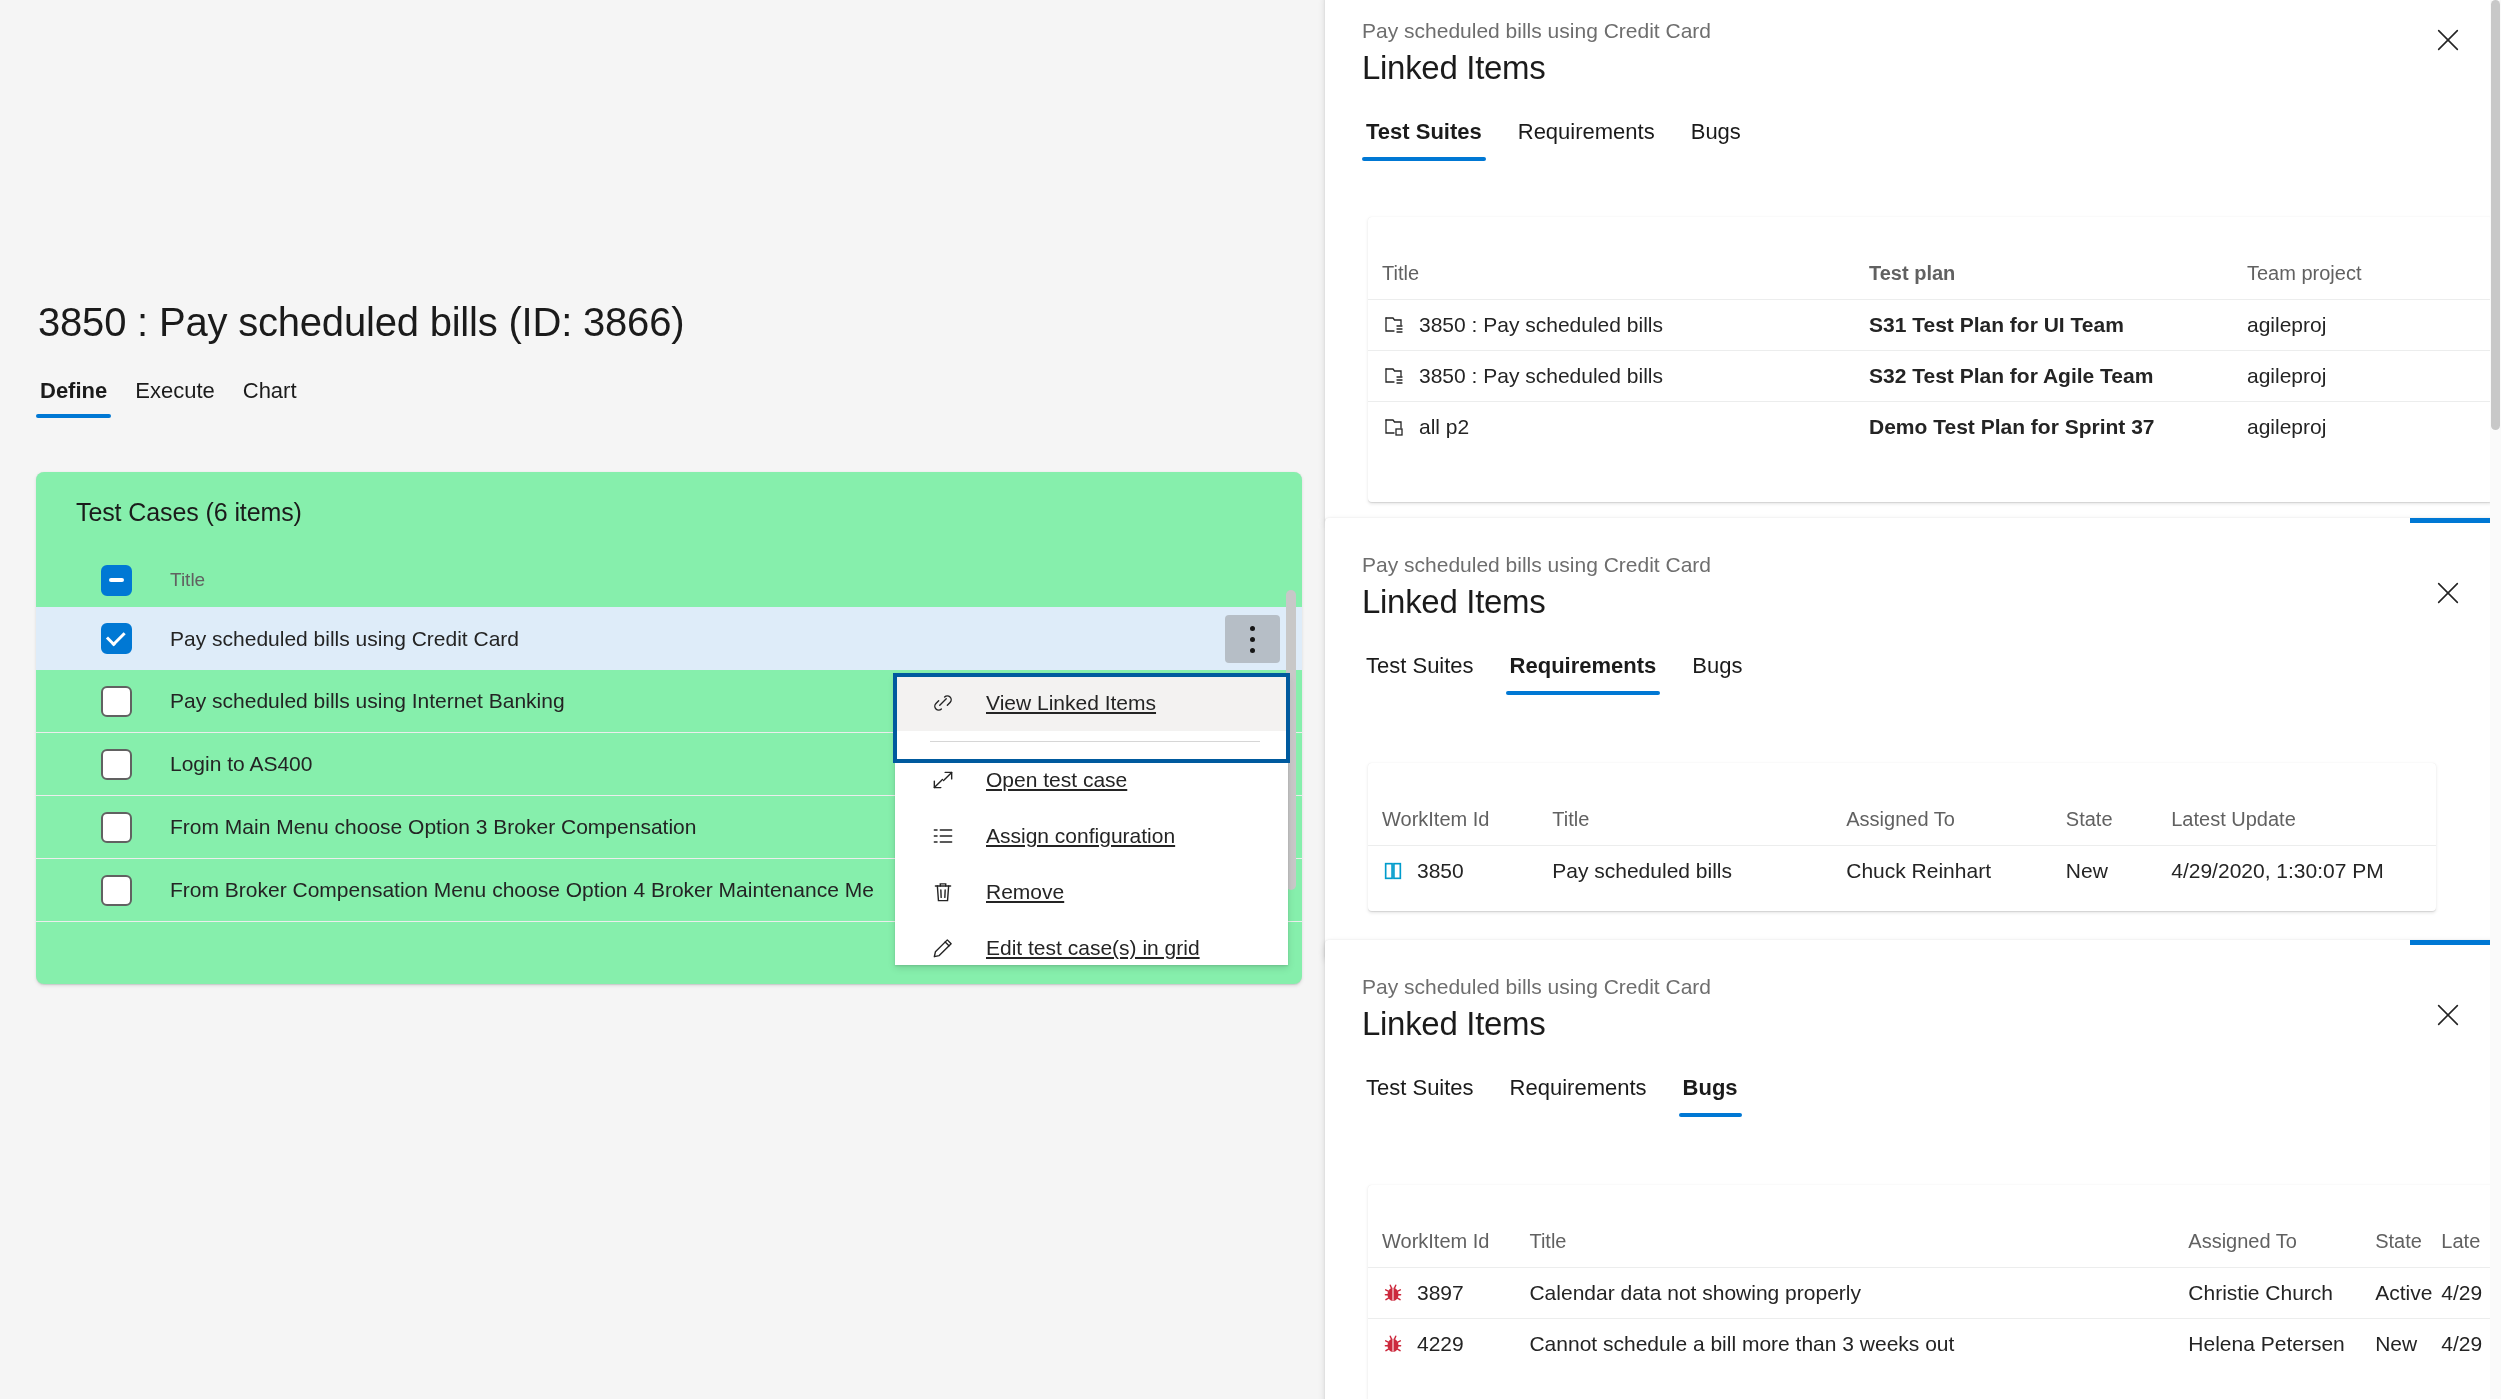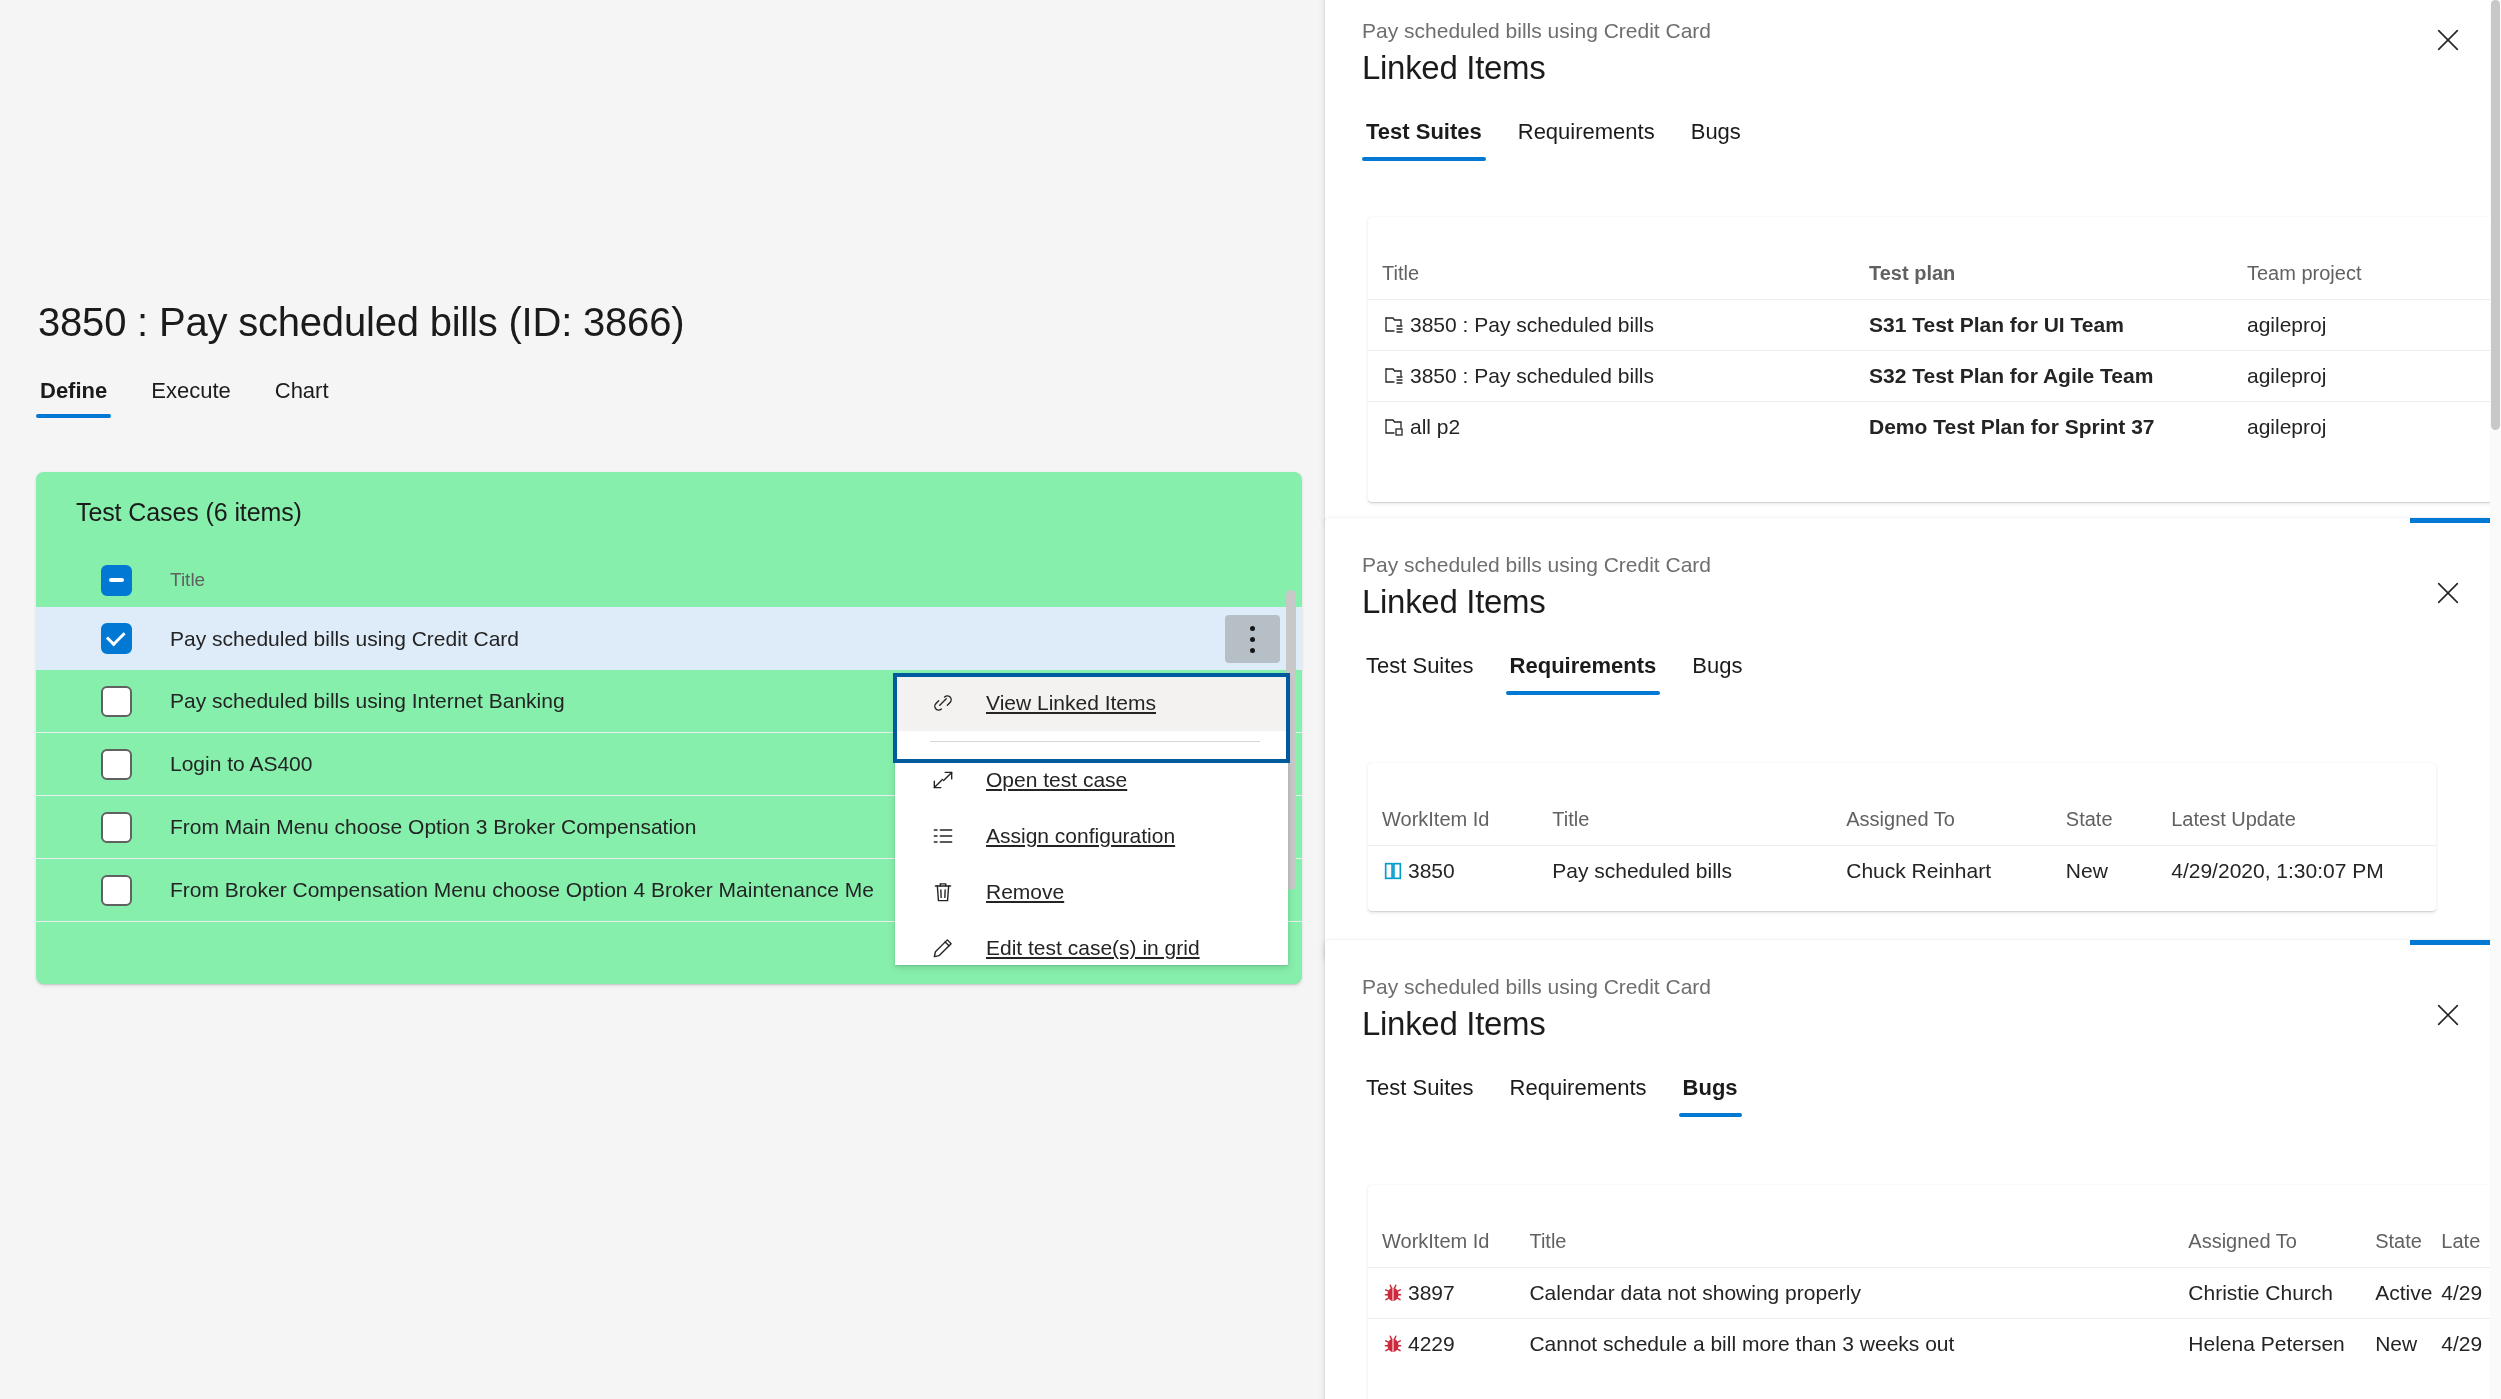--- a/index.html
+++ b/index.html
@@ -17,21 +17,21 @@
     background: #f5f5f5;
   }
   .page-header {
     position: absolute; left: 38px; top: 300px; width: 1000px;
   }
   .page-title {
     font-size: 40px; color: #1b1b1b; font-weight: 400; letter-spacing: -0.2px;
     white-space: nowrap;
   }
   .pivot-bar {
-    position: absolute; left: 36px; top: 376px; display: flex; gap: 36px;
+    position: absolute; left: 36px; top: 376px; display: flex; gap: 20px;
     align-items: flex-end;
   }
   .pivot-item {
     font-size: 22px; color: #1b1b1b; padding: 2px 4px 14px 4px; position: relative;
     cursor: pointer; white-space: nowrap;
   }
   .pivot-item.active { font-weight: 700; }
   .pivot-item.active::after {
     content: ""; position: absolute; left: 0; right: 0; bottom: 0;
     height: 4px; background: #0078d4; border-radius: 2px;
@@ -151,21 +151,21 @@
   }
   .grid-head {
     display: flex; align-items: flex-end; height: 82px; color: #616161; font-size: 20px;
     padding-bottom: 14px;
   }
   .grid-row {
     display: flex; align-items: center; height: 51px; font-size: 21px; color: #242424;
     border-top: 1px solid #eceded;
   }
   .cell { padding: 0 6px; white-space: nowrap; overflow: hidden; text-overflow: clip; }
-  .cell.with-icon { display: flex; align-items: center; gap: 4px; }
+  .cell.with-icon { display: flex; align-items: center; gap: 13px; }
   .gicon { flex: none; display: flex; align-items: center; }
 
   
   .ts-c0 { width: 495px; padding-left: 14px; }
   .ts-c1 { width: 378px; font-weight: bold; }
   .ts-c2 { width: 240px; }
   
   .rq-c0 { width: 190px; padding-left: 14px; }
   .rq-c1 { width: 315px; }
   .rq-c2 { width: 235px; }

